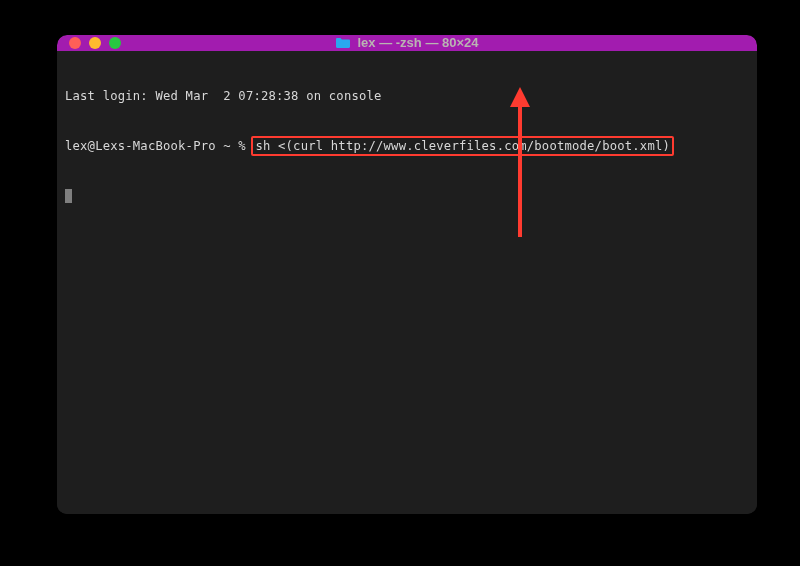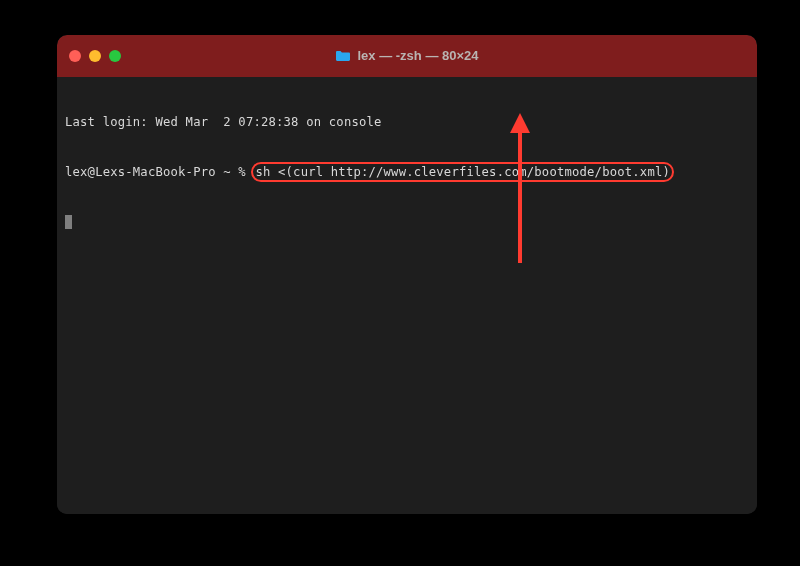--- a/index.html
+++ b/index.html
@@ -18,22 +18,22 @@
     width: 700px;
     height: 479px;
     background: #1e1e1e;
     border-radius: 10px;
     box-shadow: 0 8px 30px rgba(0,0,0,0.6);
     display: flex;
     flex-direction: column;
     overflow: hidden;
   }
   .titlebar {
-    height: 42px;
-    background: #7f1d1d;
+    height: 16px;
+    background: #a21caf;
     display: flex;
     align-items: center;
     position: relative;
     flex: 0 0 auto;
     border-top-left-radius: 10px;
     border-top-right-radius: 10px;
   }
   .traffic-lights {
     display: flex;
     gap: 8px;
@@ -76,21 +76,21 @@
     color: #d8d8d8;
     white-space: pre;
     position: relative;
     letter-spacing: 0.2px;
   }
   .line {
     white-space: pre;
   }
   .highlight-box {
     border: 2px solid #ff3b30;
-    border-radius: 10px;
+    border-radius: 2px;
     padding: 0 2px;
     display: inline-block;
     margin-left: -2px;
   }
   .cursor-block {
     display: inline-block;
     width: 7px;
     height: 14px;
     background: #7f7f7f;
     vertical-align: text-bottom;

